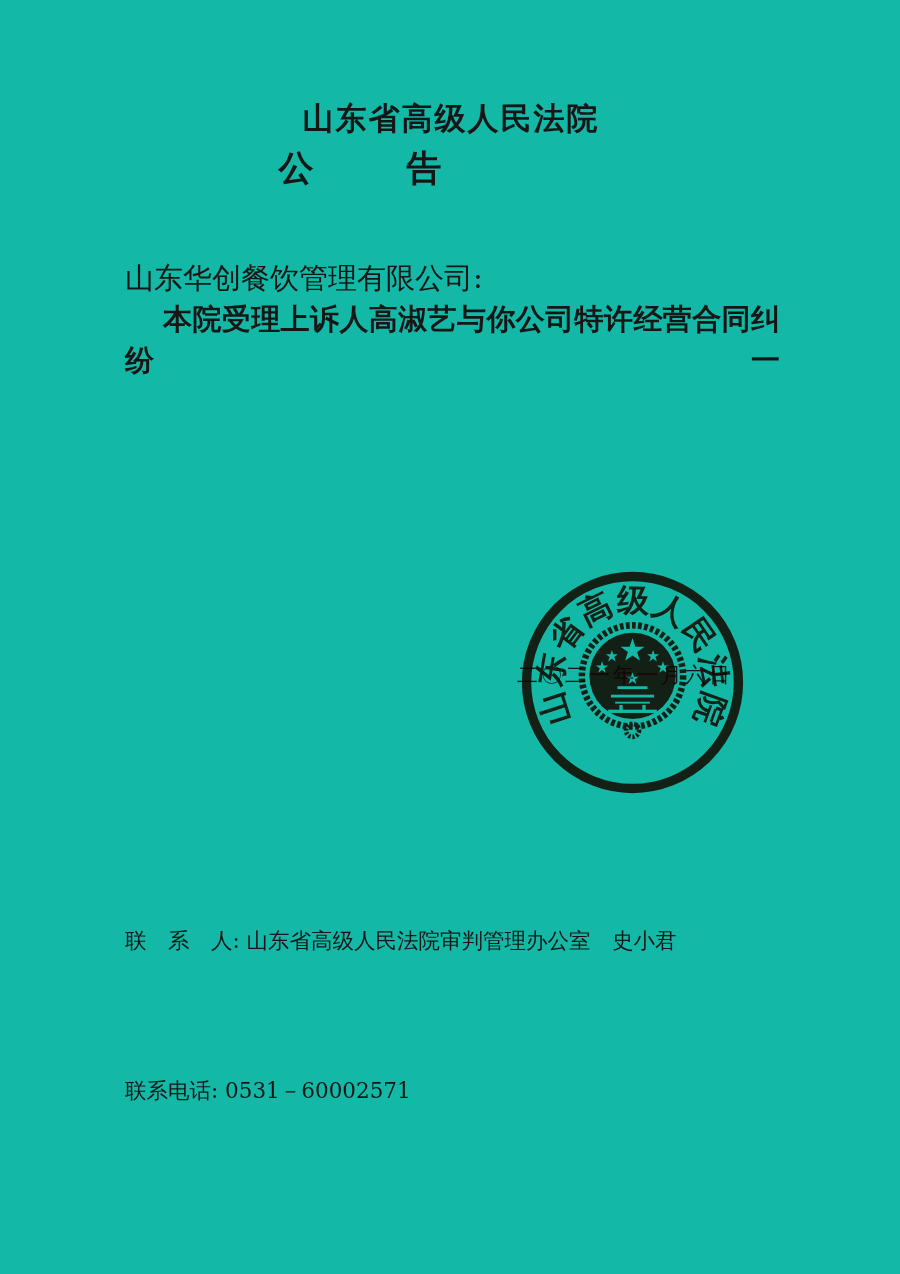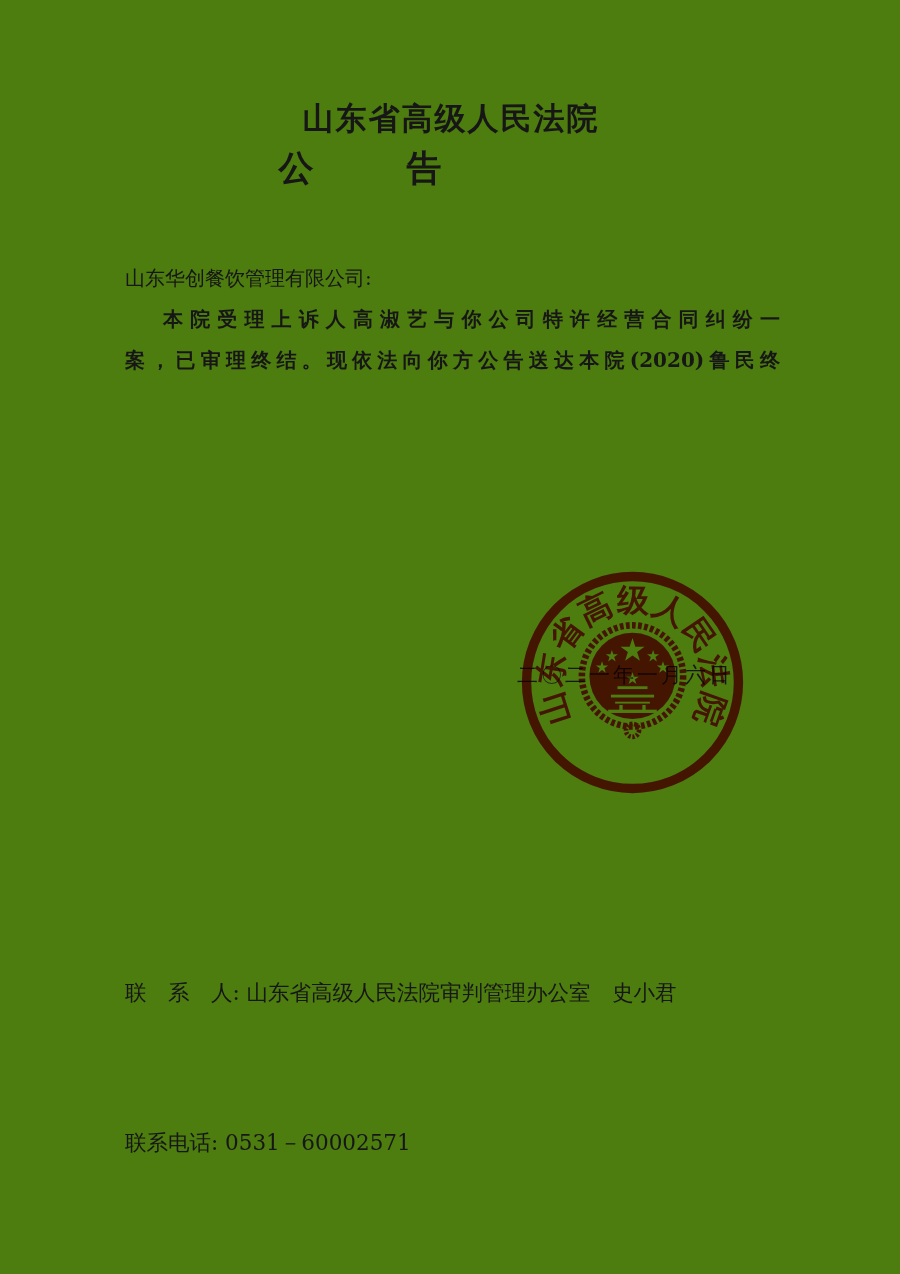--- a/index.html
+++ b/index.html
@@ -1,19 +1,19 @@
 <!DOCTYPE html>
 <html><head>
 <meta charset="utf-8">
 <style>
   html,body{margin:0;padding:0;background:#ffffff;}
   .page{
     position:relative;
     width:900px;height:1274px;
-    background:#4d7c0f;
+    background:#14b8a6;
     font-family:"DejaVu Serif","Liberation Serif",serif;
     color:#161616;
     overflow:hidden;
   }
   .court-name{
     position:absolute;top:101px;left:0;width:900px;
     text-align:center;
     font-size:31px;font-weight:bold;
     letter-spacing:2px;text-indent:2px;
     line-height:1.1;
@@ -22,21 +22,21 @@
   .notice-title{
     position:absolute;top:149px;left:0;width:720px;
     text-align:center;
     font-size:35px;font-weight:bold;
     letter-spacing:93px;text-indent:93px;
     line-height:1.1;
     margin:0;
   }
   .body-block{
     position:absolute;top:258px;left:125px;width:655px;
-    font-size:20px;line-height:41px;
+    font-size:29px;line-height:41px;
   }
   .body-block p{margin:0;}
   .jfull{text-align:justify;text-align-last:justify;font-weight:bold;}
   .indent{text-indent:38px;}
   .date-line{
     position:absolute;top:661px;left:517px;
     font-size:21px;letter-spacing:3px;
     white-space:pre;z-index:1;
   }
   .seal{
@@ -44,38 +44,37 @@
     width:225px;height:225px;
     z-index:2;
     mix-blend-mode:multiply;
     opacity:0.96;
   }
   .seal text{
     font-family:"DejaVu Serif","Liberation Serif",serif;
     font-weight:bold;
   }
   .contact-block{
-    position:absolute;top:868px;left:125px;
+    position:absolute;top:816px;left:125px;
     font-size:21.5px;line-height:50px;
     white-space:pre;
   }
   .contact-block p{margin:0;}
 </style>
 </head>
 <body>
 
 <div class="page">
 
   <h1 class="court-name">山东省高级人民法院</h1>
   <h2 class="notice-title">公告</h2>
 
   <div class="body-block">
     <p>山东华创餐饮管理有限公司:</p>
     <p class="jfull indent">本院受理上诉人高淑艺与你公司特许经营合同纠纷一</p>
-    <p class="jfull">案，已审理终结。现依法向你方公告送达本院(2020)鲁民终</p>
   </div>
 
   <div class="date-line">二〇二一年一月六日</div>
 
   <svg class="seal" viewBox="0 0 240 240">
     <defs>
       <path id="star" d="M0,-1 L0.2245,-0.309 0.951,-0.309 0.3633,0.118 0.5878,0.809 0,0.382 -0.5878,0.809 -0.3633,0.118 -0.951,-0.309 -0.2245,-0.309 Z"></path>
       <path id="sealArc" d="M 57.7 163.6 A 76 76 0 1 1 182.3 163.6" fill="none"></path>
     </defs>
 

